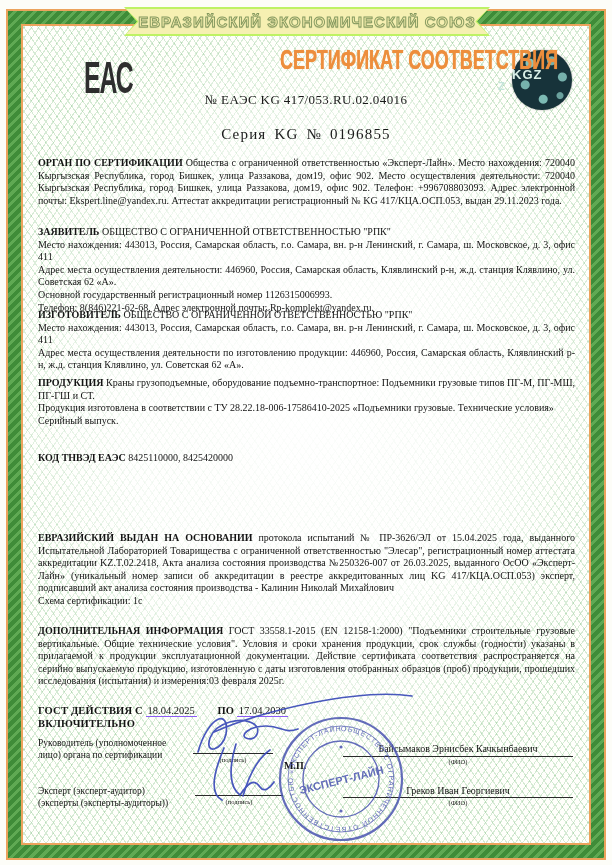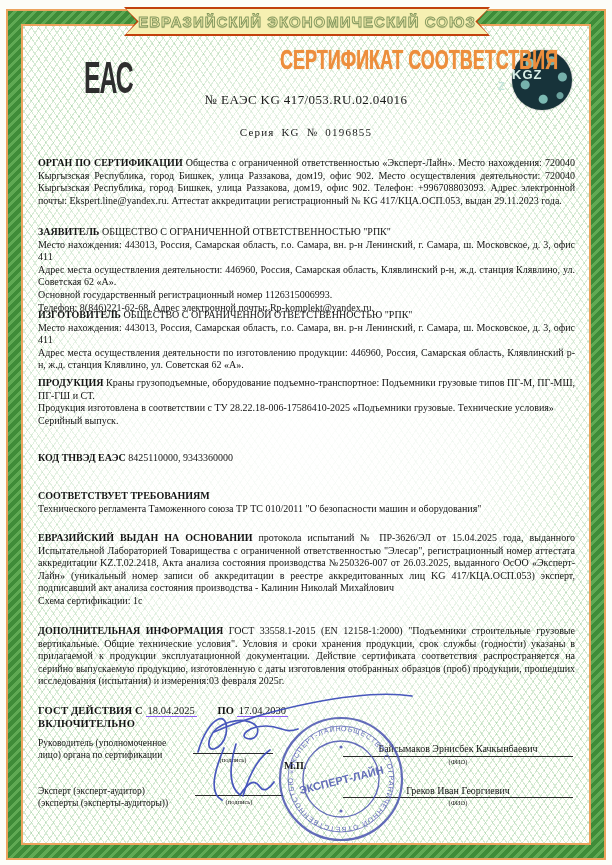--- a/index.html
+++ b/index.html
@@ -21,36 +21,36 @@
   }
   .guilloche {
     position:absolute; inset:0;
     background-image:
       radial-gradient(ellipse 58% 48% at 50% 46%, rgba(255,255,255,.96) 0%, rgba(255,255,255,.75) 55%, rgba(255,255,255,0) 100%),
       repeating-linear-gradient(55deg, rgba(105,180,110,.28) 0 1px, rgba(0,0,0,0) 1px 6px),
       repeating-linear-gradient(-55deg, rgba(105,180,110,.28) 0 1px, rgba(0,0,0,0) 1px 6px);
   }
   
   .banner { position:absolute; left:124px; top:7px; width:366px; height:29px;
-    background:#c2410c;
+    background:#bef264;
     clip-path:polygon(0 0,100% 0,96.5% 50%,100% 100%,0 100%,3.5% 50%); }
   .banner-fill { position:absolute; inset:2px; background:#f6f0b2;
     clip-path:polygon(0 0,100% 0,96.5% 50%,100% 100%,0 100%,3.5% 50%);
     display:flex; align-items:center; justify-content:center; }
   .banner-text { font-family:"Liberation Sans",sans-serif; font-weight:bold; font-size:15px;
     letter-spacing:1px; color:#f0eaa8; -webkit-text-stroke:.9px #83985f;
     text-shadow:0 1px 1px rgba(60,90,50,.35); white-space:nowrap; }
   .title { position:absolute; left:0; right:0; top:45px; text-align:right; }
   .title span { display:inline-block; font-family:"Liberation Sans",sans-serif; font-weight:bold;
     font-size:25px; color:#ed8e3c; transform:scale(.72,1.12); white-space:nowrap;
     text-shadow:0 0 1px #ed8e3c; }
   .cert-no { position:absolute; left:0; right:0; top:92px; text-align:center;
     font-size:13px; letter-spacing:.4px; color:#1a1a1a; }
   .series { position:absolute; left:0; right:0; top:126px; text-align:center;
-    font-size:11px; letter-spacing:1.2px; word-spacing:3px; color:#1a1a1a; }
+    font-size:15px; letter-spacing:1.2px; word-spacing:3px; color:#1a1a1a; }
   .eac { position:absolute; left:84px; top:56px; font-family:"Liberation Sans",sans-serif;
     font-weight:bold; font-size:46px; line-height:44px; letter-spacing:-2px; color:#2e2e2e;
     transform:scale(.54,.98); transform-origin:left top; }
   .holo { position:absolute; left:512px; top:50px; width:60px; height:60px; border-radius:50%;
     background:
       radial-gradient(circle at 30% 22%, rgba(150,220,210,.85) 0 4px, transparent 5px),
       radial-gradient(circle at 66% 18%, rgba(150,220,210,.75) 0 4px, transparent 5px),
       radial-gradient(circle at 84% 45%, rgba(150,220,210,.75) 0 4px, transparent 5px),
       radial-gradient(circle at 22% 58%, rgba(150,220,210,.75) 0 4px, transparent 5px),
       radial-gradient(circle at 52% 82%, rgba(150,220,210,.8) 0 4px, transparent 5px),
@@ -133,27 +133,23 @@
 
   <div class="sec" style="top:377px">
     <b>ПРОДУКЦИЯ</b>
     <span class="t">Краны грузоподъемные, оборудование подъемно-транспортное: Подъемники грузовые типов ПГ-М, ПГ-МШ, ПГ-ГШ и СТ.
 Продукция изготовлена в соответствии с ТУ 28.22.18-006-17586410-2025 «Подъемники грузовые. Технические условия»
 Серийный выпуск.</span>
   </div>
 
   <div class="sec" style="top:452px">
     <b>КОД ТНВЭД ЕАЭС</b>
-    <span class="t">8425110000, 9343360000</span>
-  </div>
-
-  <div class="sec" style="top:490px">
-    <b>СООТВЕТСТВУЕТ ТРЕБОВАНИЯМ</b>
-    <span class="block">Технического регламента Таможенного союза ТР ТС 010/2011 "О безопасности машин и оборудования"</span>
-  </div>
+    <span class="t">8425110000, 8425420000</span>
+  </div>
+
 
   <div class="sec" style="top:532px">
     <b>ЕВРАЗИЙСКИЙ ВЫДАН НА ОСНОВАНИИ</b>
     <span class="t">протокола испытаний № ПР-3626/ЭЛ от 15.04.2025 года, выданного Испытательной Лабораторией Товарищества с ограниченной ответственностью "Элесар", регистрационный номер аттестата аккредитации KZ.T.02.2418, Акта анализа состояния производства №250326-007 от 26.03.2025, выданного ОсОО «Эксперт-Лайн» (уникальный номер записи об аккредитации в реестре аккредитованных лиц KG 417/КЦА.ОСП.053) эксперт, подписавший акт анализа состояния производства - Калинин Николай Михайлович
 Схема сертификации: 1с</span>
   </div>
 
   <div class="sec" style="top:625px">
     <b>ДОПОЛНИТЕЛЬНАЯ ИНФОРМАЦИЯ</b>
     <span class="t">ГОСТ 33558.1-2015 (EN 12158-1:2000) "Подъемники строительные грузовые вертикальные. Общие технические условия". Условия и сроки хранения продукции, срок службы (годности) указаны в прилагаемой к продукции эксплуатационной документации. Действие сертификата соответствия распространяется на серийно выпускаемую продукцию, изготовленную с даты изготовления отобранных образцов (проб) продукции, прошедших исследования (испытания) и измерения:03 февраля 2025г.</span>

